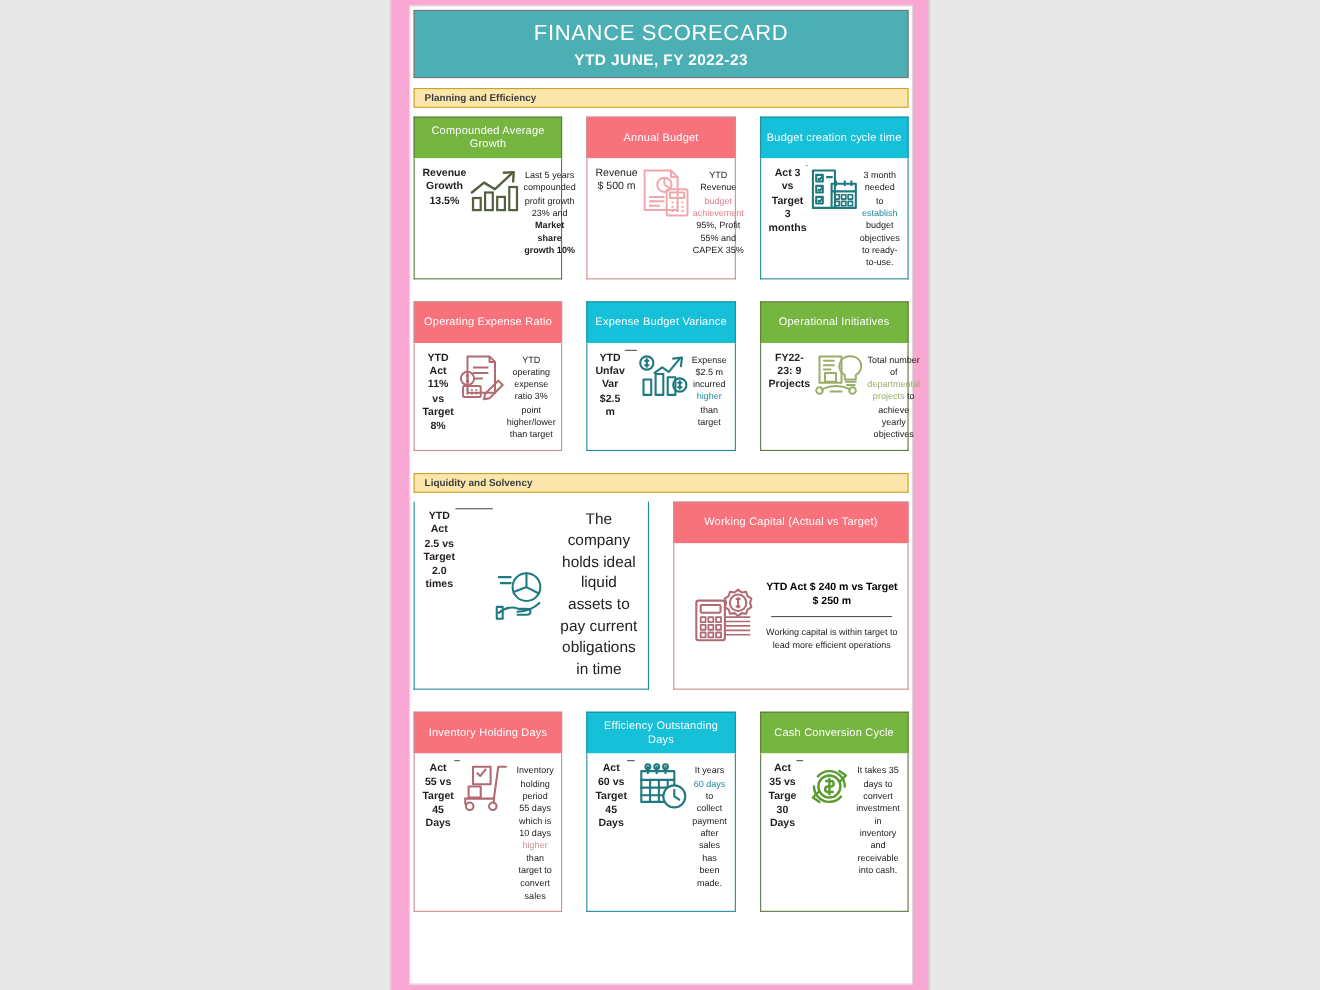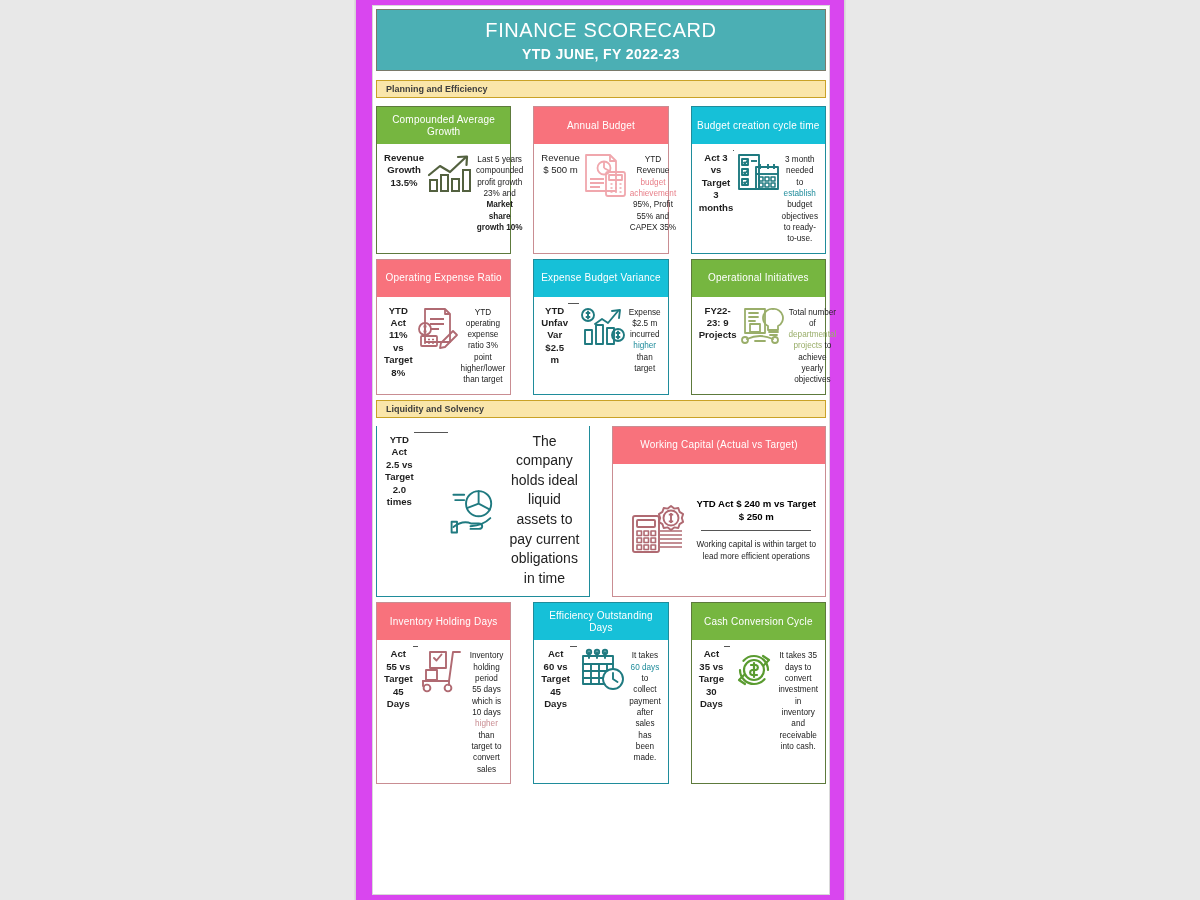--- a/index.html
+++ b/index.html
@@ -12,21 +12,21 @@
   #page {
     position: relative;
     width: 1200px; height: 900px;
     background: #e8e8e8;
   }
   
   .sheet {
     position: absolute;
     left: 355px; top: 0px;
     width: 490px; height: 900px;
-    background: #d946ef;
+    background: #f9a8d4;
     border-left: 1px solid #d4d4d4;
     border-right: 1px solid #d4d4d4;
     box-shadow: 0 0 0 1px #dcdcdc;
   }
   .inner {
     position: absolute;
     left: 16px; top: 5px;
     width: 458px; height: 890px;
     background: #ffffff;
     border: 1px solid #d9d9d9;
@@ -66,21 +66,21 @@
   }
   .section-band .label {
     font-size: 9px;
     font-weight: bold;
     color: #3d3d3d;
   }
   
   .row {
     display: flex;
     gap: 22px;
-    margin-bottom: 5px;
+    margin-bottom: 20px;
   }
   .card {
     flex: 1 1 0;
     display: flex;
     flex-direction: column;
     min-width: 0;
   }
   .card-head {
     height: 38px;
     display: flex;
@@ -481,21 +481,21 @@
                     <circle cx="20" cy="6" r="2.2"></circle>
                     <circle cx="28" cy="6" r="2.2"></circle>
                   <path d="M14 18 v20 M22 18 v20 M30 18 v20"></path>
                   <path d="M6 25 h30 M6 32 h30"></path>
                   <circle cx="36" cy="33" r="10" fill="#ffffff"></circle>
                   <path d="M36 27 v6 l4.5 3"></path>
                 </g>
               </svg>
             </div>
             <div class="desc">
-              <span>It takes </span><span style="color:#1f8c9b">60 days</span><span> to collect payment after sales has been made.</span>
+              <span>It years </span><span style="color:#1f8c9b">60 days</span><span> to collect payment after sales has been made.</span>
             </div>
           </div>
         </div>
 
         <div class="card t-green">
           <div class="card-head">
             <span class="ht">Cash Conversion Cycle</span>
           </div>
           <div class="card-body">
             <div class="metric">Act 35  vs Targe 30 Days</div>

